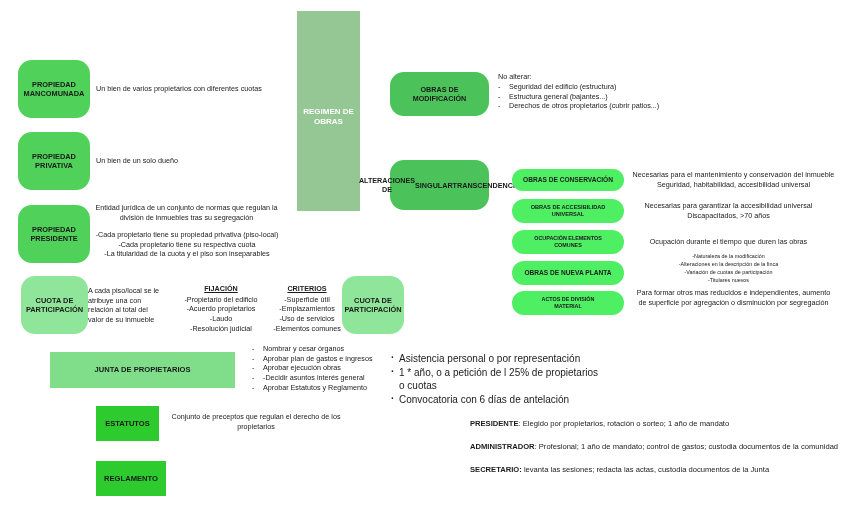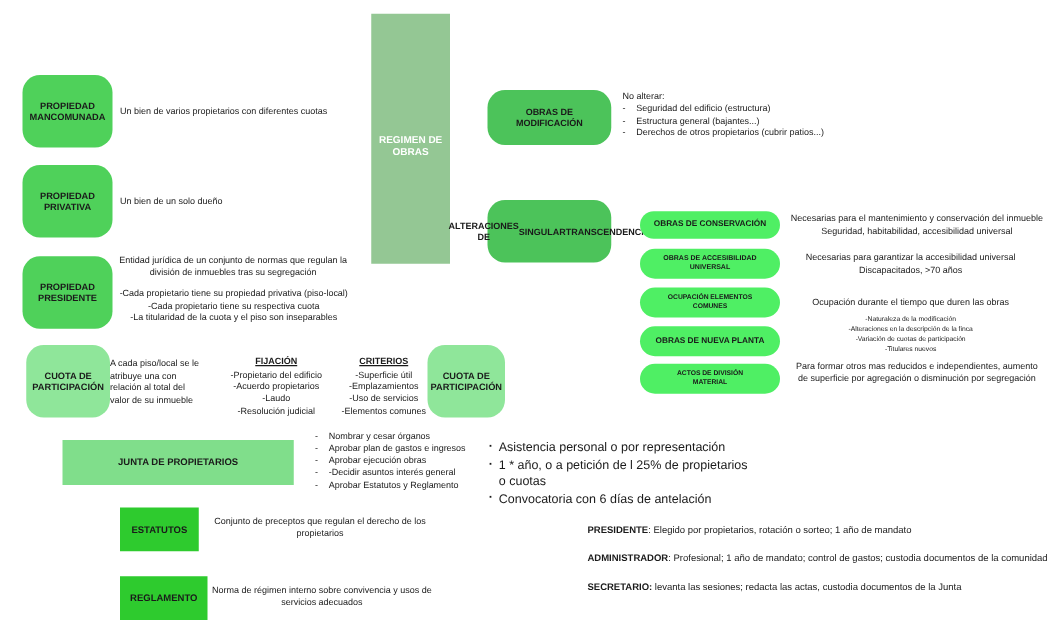--- a/index.html
+++ b/index.html
@@ -115,21 +115,20 @@
   </ul>
 
   <div class="node square" style="left:96px;top:406px;width:63px;height:35px;background:#2ECB2E;font-size:7.6px;">
     <span>ESTATUTOS</span>
   </div>
   <div class="txt center" style="left:162px;top:412px;width:188px;font-size:7.2px;">Conjunto de preceptos que regulan el derecho de los propietarios</div>
 
   <div class="node square" style="left:96px;top:461px;width:70px;height:35px;background:#2ECB2E;font-size:7.6px;">
     <span>REGLAMENTO</span>
   </div>
-  <div class="txt center" style="left:160px;top:467px;width:195px;font-size:7.2px;">Norma de régimen interno sobre convivencia y usos de servicios adecuados</div>
 
   <div class="node rounded" style="left:390px;top:72px;width:99px;height:44px;background:#4CC35A;font-size:7.2px;">
     <span>OBRAS DE MODIFICACIÓN</span>
   </div>
   <div class="txt left" style="left:498px;top:72px;width:200px;font-size:7.2px;">No alterar:</div>
   <ul class="bul txt" style="left:498px;top:82px;width:260px;font-size:7.2px;">
     <li>Seguridad del edificio (estructura)</li>
     <li>Estructura general (bajantes...)</li>
     <li>Derechos de otros propietarios (cubrir patios...)</li>
   </ul>

